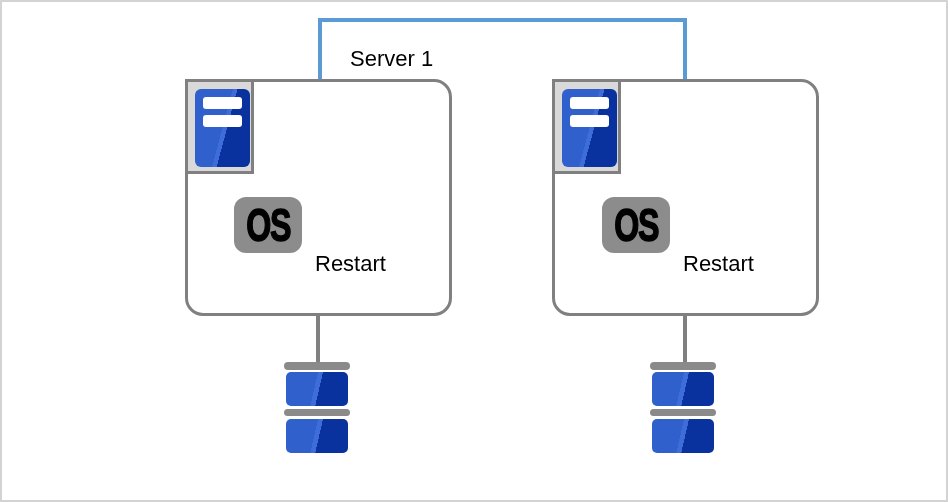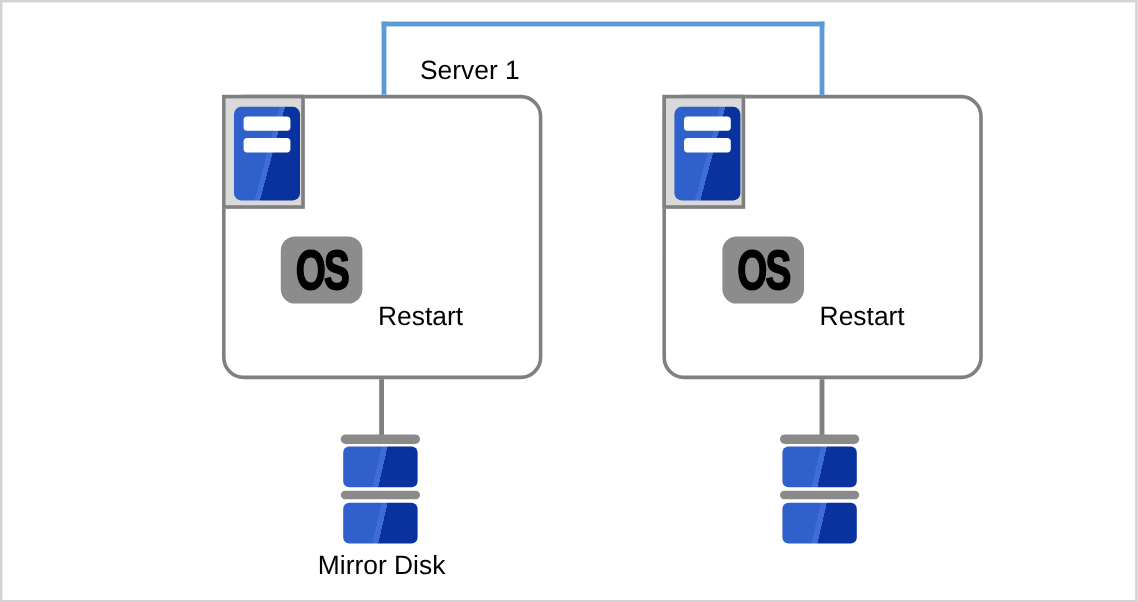--- a/index.html
+++ b/index.html
@@ -105,15 +105,14 @@
     <div class="platter platter2"></div>
   </div>
 
   <div class="abs disk" style="left:648px;">
     <div class="disk-bar disk-cap"></div>
     <div class="platter platter1"></div>
     <div class="disk-bar disk-sep"></div>
     <div class="platter platter2"></div>
   </div>
 
-  <div class="abs mirror-label">Mirror Disk</div>
 
 </div>
 
 </body></html>

